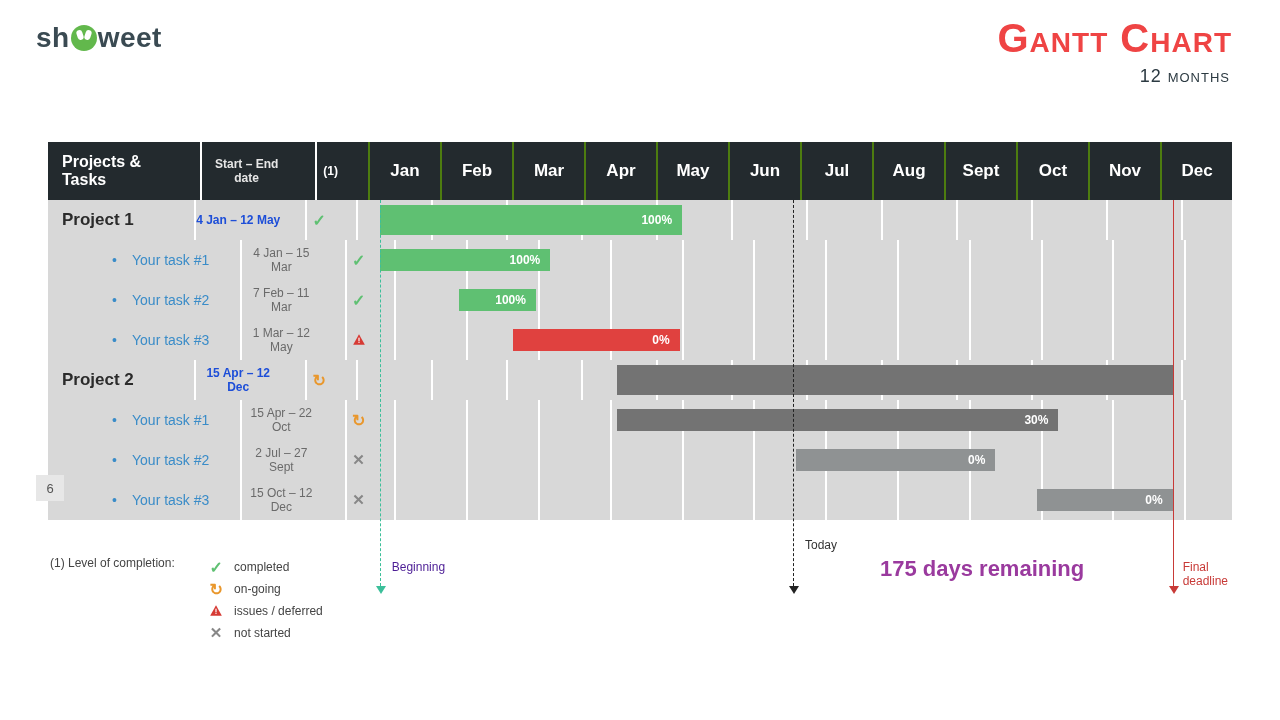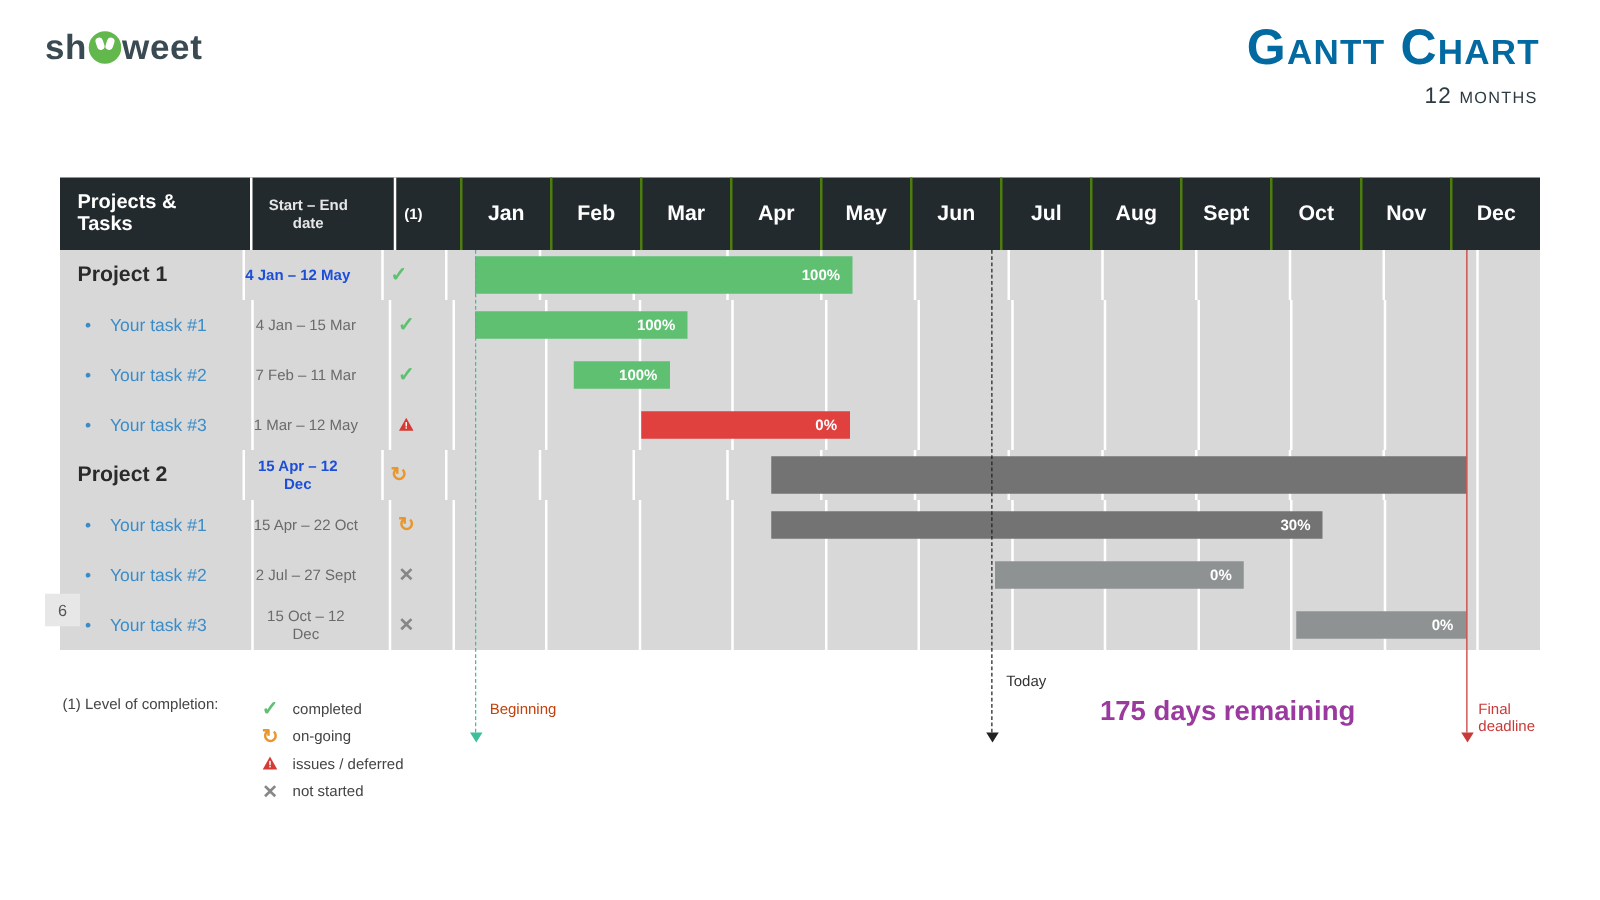--- a/index.html
+++ b/index.html
@@ -10,21 +10,21 @@
   .page { position: relative; width: 1280px; height: 515px; }
 
   
   .logo { position: absolute; top: 22px; left: 36px; font-size: 28px; font-weight: 700; color: #3a4a52; letter-spacing: .5px; }
   .logo .cup {
     display:inline-block; width:26px; height:26px; border-radius:50%;
     background:#62b84c; vertical-align:-4px; position:relative; margin:0 1px;
   }
   .logo .cup:before { content:""; position:absolute; left:6px; top:5px; width:6px; height:10px; background:#fff; border-radius:3px; transform:rotate(-18deg);}
   .logo .cup:after  { content:""; position:absolute; right:6px; top:5px; width:6px; height:10px; background:#fff; border-radius:3px; transform:rotate(18deg);}
-  .title { position:absolute; top:16px; right:48px; font-size:40px; font-weight:800; color:#0369a1; font-variant:small-caps; letter-spacing:1px;margin-left:40px;}
+  .title { position:absolute; top:16px; right:48px; font-size:40px; font-weight:800; color:#ef4444; font-variant:small-caps; letter-spacing:1px;margin-left:40px;}
   .subtitle { position:absolute; top:66px; right:50px; font-size:18px; color:#2c3a42; font-variant:small-caps; letter-spacing:1px;}
 
   
   .chart { position:absolute; left:48px; top:142px; width:1184px; }
 
   .row { display:flex; height:40px; align-items:center;gap:24px; }
   .c-name   { width:168px; padding-left:14px; box-sizing:border-box; }
   .c-dates  { width:121px; text-align:center; font-size:12px; color:#555; }
   .c-status { width:36px;  text-align:center; }
   .c-month  { width:70px;  }
@@ -35,21 +35,21 @@
   .hdr .c-status { font-size:12px; border-left:2px solid #fff; height:100%; display:flex; align-items:center; justify-content:center;}
   .hdr .c-month  { font-size:17px; border-left:2px solid #4d7c0f; height:100%; display:flex; align-items:center; justify-content:center;}
 
   .body .row:nth-child(odd)  { background:#d8d8d8; }
   .body .row:nth-child(even) { background:#f0f0f0; }
   .body .c-dates, .body .c-status, .body .c-month { border-left:2px solid #fff; height:100%; display:flex; align-items:center; justify-content:center; }
   .body .c-month { position:relative; }
 
   .grp .c-name  { font-weight:800; font-size:17px; color:#2b2b2b; }
   .grp .c-dates { font-weight:700; color:#1d4ed8; }
-  .tsk .c-name  { font-size:14px; color:#3a8cc8; padding-left:40px; position:relative; }
+  .tsk .c-name  { font-size:14px; color:#3a8cc8; padding-left:40px; position:relative;margin-left:44px; }
   .tsk .c-name:before { content:"•"; color:#3a8cc8; position:absolute; left:20px; }
   .tsk .c-dates { font-size:12px; color:#6a6a6a; }
 
   
   .bar { position:absolute; height:22px; top:9px; color:#fff; font-size:12px; font-weight:600; display:flex; align-items:center; justify-content:flex-end; padding-right:10px; box-sizing:border-box; z-index:2;}
   .bar.thk { height:30px; top:5px; }
   .bar.green  { background:#5fc072; }
   .bar.red    { background:#e0413f; }
   .bar.orange { background:#737373; }
   .bar.gray   { background:#8f9293; }
@@ -274,21 +274,21 @@
           <div class="c-month"></div>
           <div class="c-month"></div>
           <div class="c-month"></div>
           <div class="c-month"></div>
         </div>
         <div class="bar gray" style="left: 988.6px; width: 136.08px; top: 289px;">0%</div>
       </div>
   <div class="marker green" style="left: 331.72px; top: 58px;">
         <div class="arrow"></div>
       </div>
-      <div class="mlabel" style="left: 343.72px; top: 418px; color: #c2410c; white-space: pre;">Beginning</div>
+      <div class="mlabel" style="left: 343.72px; top: 418px; color: #4c1d95; white-space: pre;">Beginning</div>
       <div class="marker black" style="left: 745px; top: 58px;">
         <div class="arrow"></div>
       </div>
       <div class="mlabel" style="left: 757px; top: 396px; color: rgb(51, 51, 51); white-space: pre;">Today</div>
       <div class="marker redln" style="left: 1124.68px; top: 58px;">
         <div class="arrow"></div>
       </div>
       <div class="mlabel" style="left: 1134.68px; top: 418px; color: rgb(200, 58, 55); white-space: pre;">Final
 deadline</div>
     </div>

